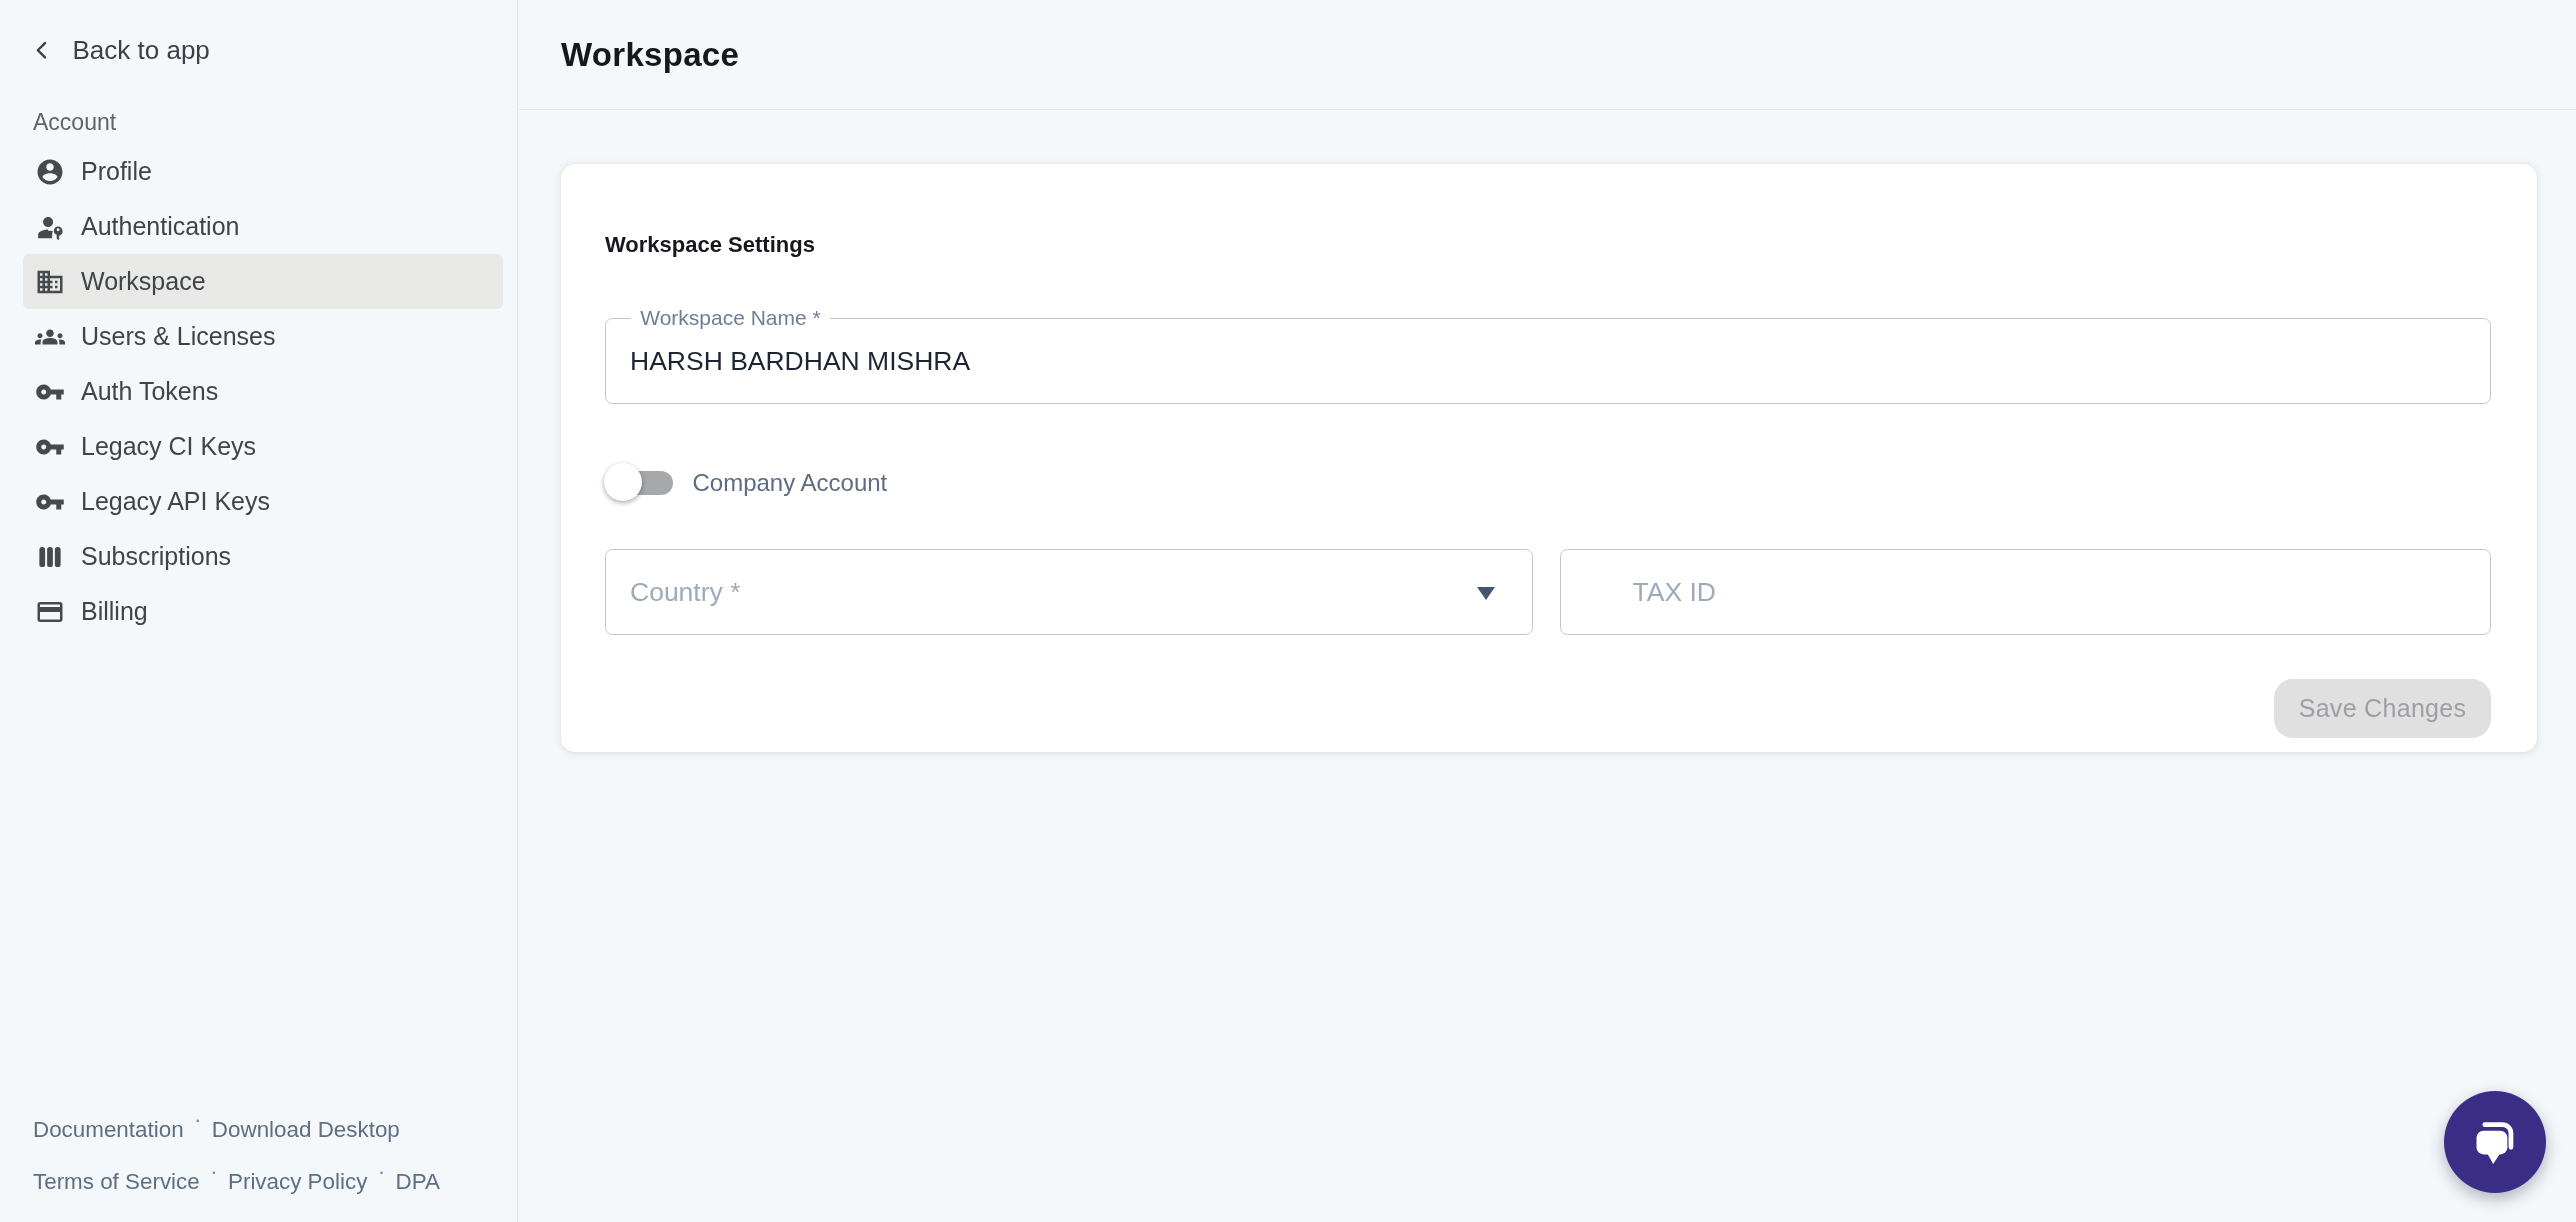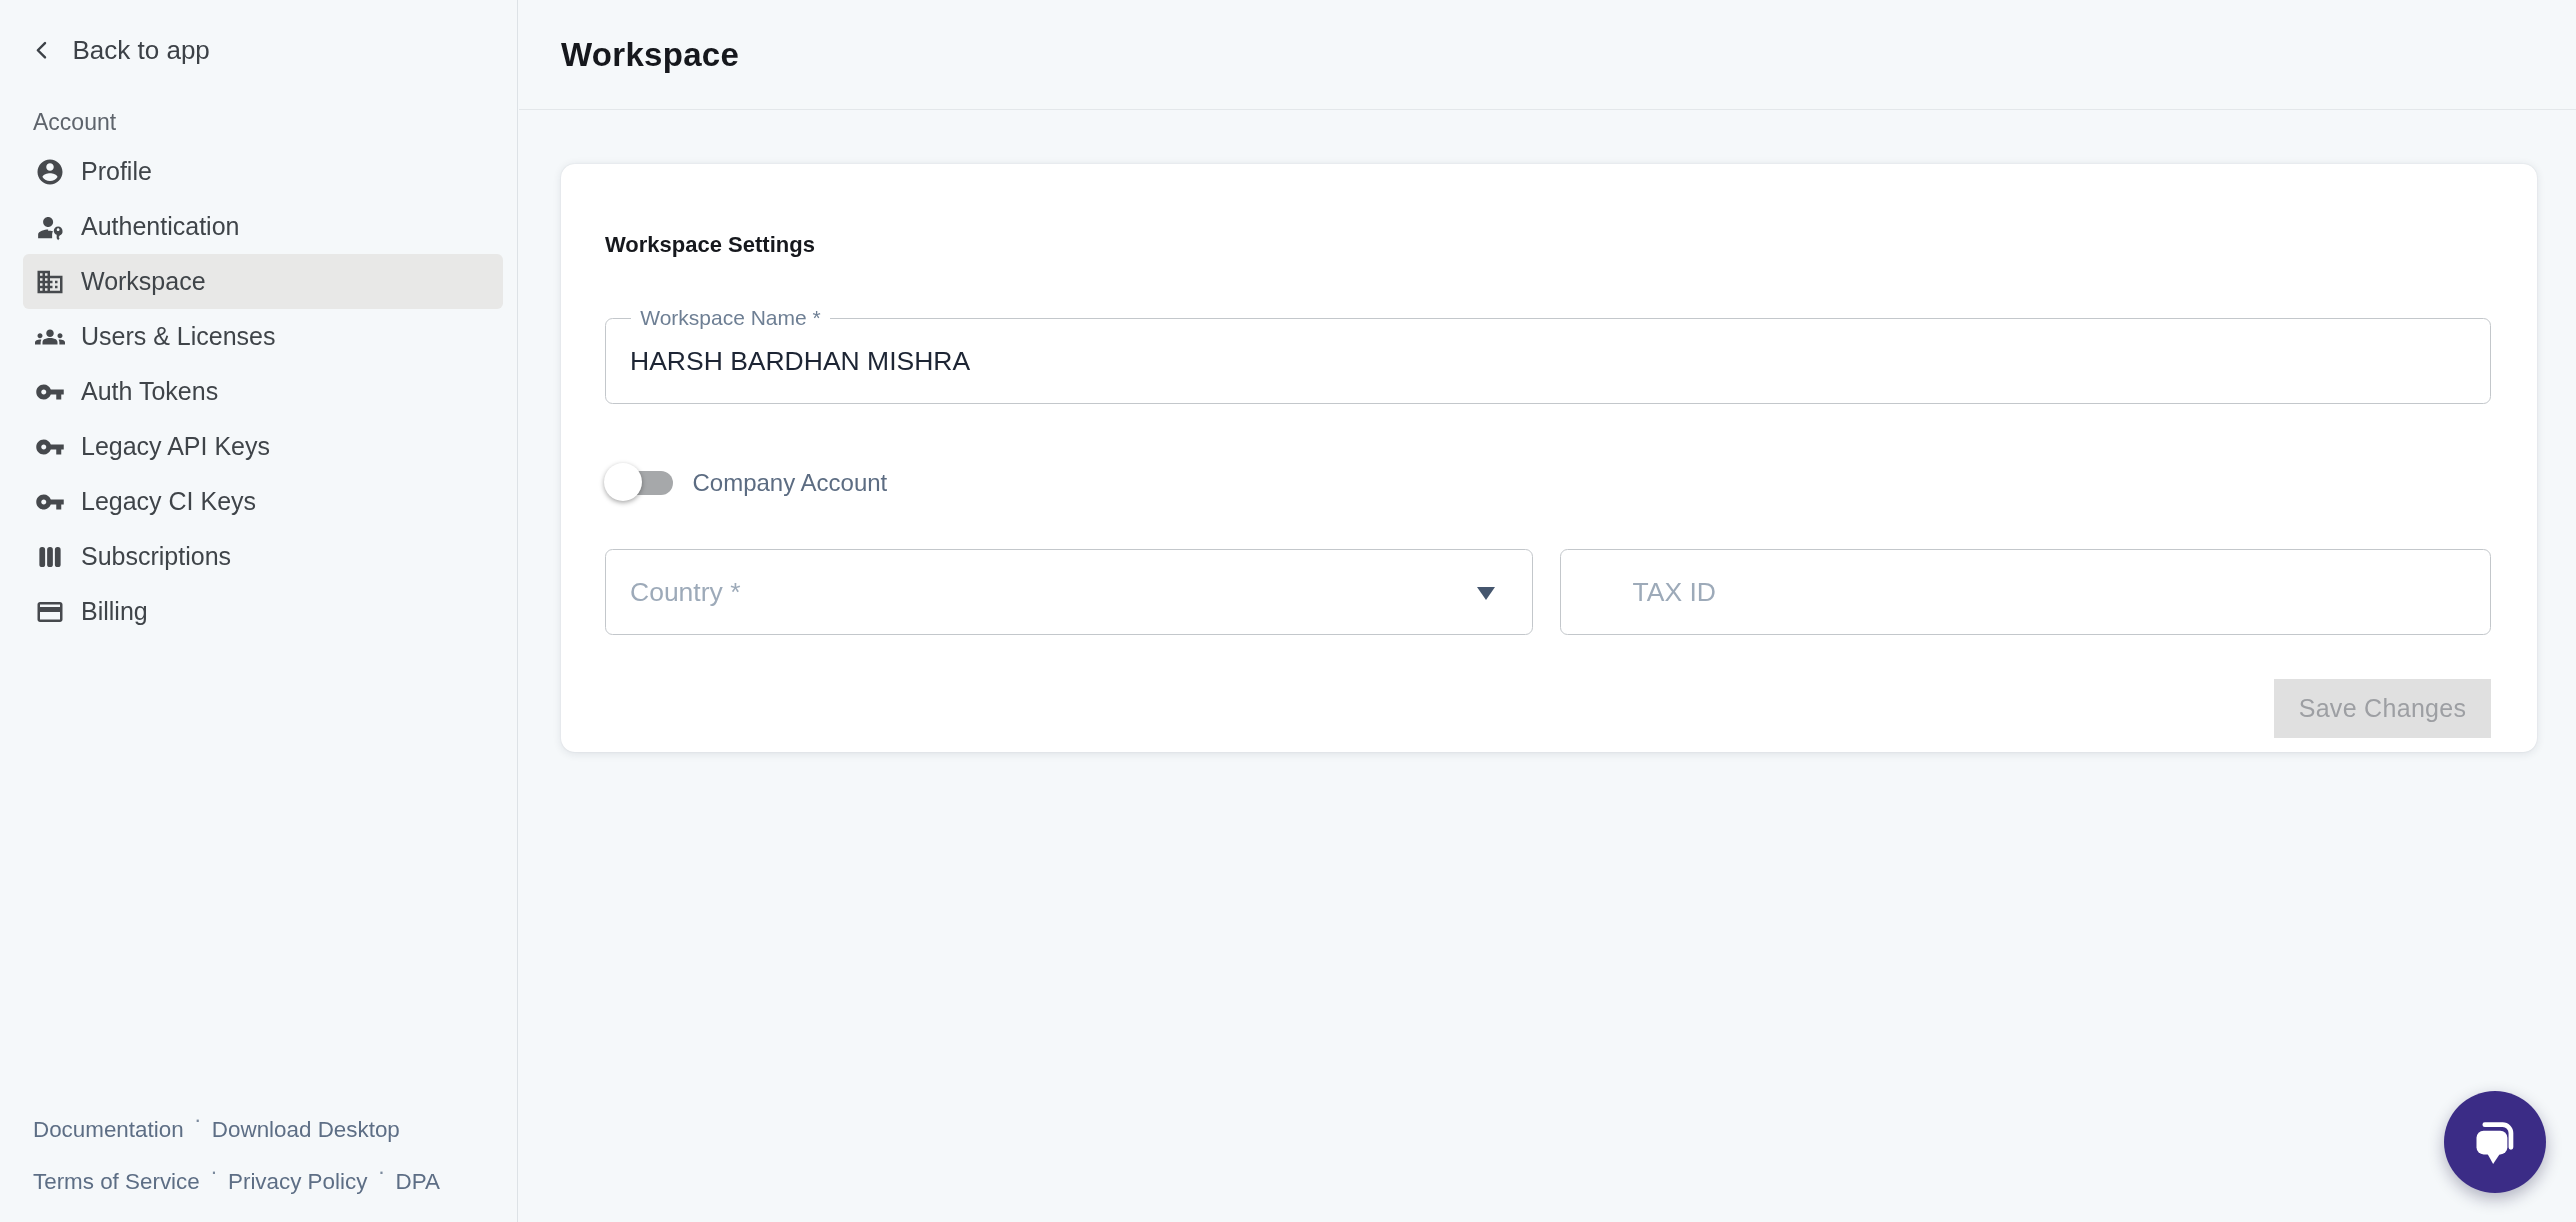--- a/index.html
+++ b/index.html
@@ -82,21 +82,21 @@
   .field-country{width:928px;flex:none;display:flex;align-items:center;cursor:pointer;}
   .select-placeholder{padding-left:24px;font-size:26.5px;color:#9daab9;}
   .caret{
     position:absolute;right:37px;top:50%;margin-top:-5.7px;width:0;height:0;
     border-left:9.8px solid transparent;border-right:9.8px solid transparent;
     border-top:13.2px solid #45566e;
   }
   .field-tax{flex:1;padding-left:48px;}
   .save-row{margin-top:44px;display:flex;justify-content:flex-end;}
   .save-btn{
-    width:217px;height:59px;background:#e0e0e0;border:0;border-radius:0;
+    width:217px;height:59px;background:#e0e0e0;border:0;border-radius:19px;
     font-family:inherit;font-size:25px;font-weight:500;color:#9d9fa3;letter-spacing:0.3px;
   }
   
   .fab{
     position:absolute;right:30px;bottom:29px;width:102px;height:102px;border-radius:50%;
     background:#3b2c86;border:0;cursor:pointer;
     box-shadow:0 5.8px 16px rgba(20,15,60,.30);
     display:flex;align-items:center;justify-content:center;
   }
   .fab svg{width:57px;height:57px;}
@@ -158,29 +158,29 @@
           </svg>
       </span>
       <span>Auth Tokens</span>
     </div>
     <div class="nav-item">
       <span class="ico">
         <svg viewBox="0 0 24 24">
             <path d="M12.65 10C11.83 7.67 9.61 6 7 6c-3.31 0-6 2.69-6 6s2.69 6 6 6c2.61 0 4.83-1.67 5.65-4H17v4h4v-4h2v-4H12.65zM7 14c-1.1 0-2-.9-2-2s.9-2 2-2 2 .9 2 2-.9 2-2 2z"></path>
           </svg>
       </span>
+      <span>Legacy CI Keys</span>
+    </div>
+    <div class="nav-item">
+      <span class="ico">
+        <svg viewBox="0 0 24 24">
+            <path d="M12.65 10C11.83 7.67 9.61 6 7 6c-3.31 0-6 2.69-6 6s2.69 6 6 6c2.61 0 4.83-1.67 5.65-4H17v4h4v-4h2v-4H12.65zM7 14c-1.1 0-2-.9-2-2s.9-2 2-2 2 .9 2 2-.9 2-2 2z"></path>
+          </svg>
+      </span>
       <span>Legacy API Keys</span>
-    </div>
-    <div class="nav-item">
-      <span class="ico">
-        <svg viewBox="0 0 24 24">
-            <path d="M12.65 10C11.83 7.67 9.61 6 7 6c-3.31 0-6 2.69-6 6s2.69 6 6 6c2.61 0 4.83-1.67 5.65-4H17v4h4v-4h2v-4H12.65zM7 14c-1.1 0-2-.9-2-2s.9-2 2-2 2 .9 2 2-.9 2-2 2z"></path>
-          </svg>
-      </span>
-      <span>Legacy CI Keys</span>
     </div>
     <div class="nav-item">
       <span class="ico">
         <svg viewBox="0 0 24 24">
             <rect x="3.5" y="4" width="4.6" height="16" rx="2.1"></rect>
             <rect x="9.7" y="4" width="4.6" height="16" rx="2.1"></rect>
             <rect x="15.9" y="4" width="4.6" height="16" rx="2.1"></rect>
           </svg>
       </span>
       <span>Subscriptions</span>

